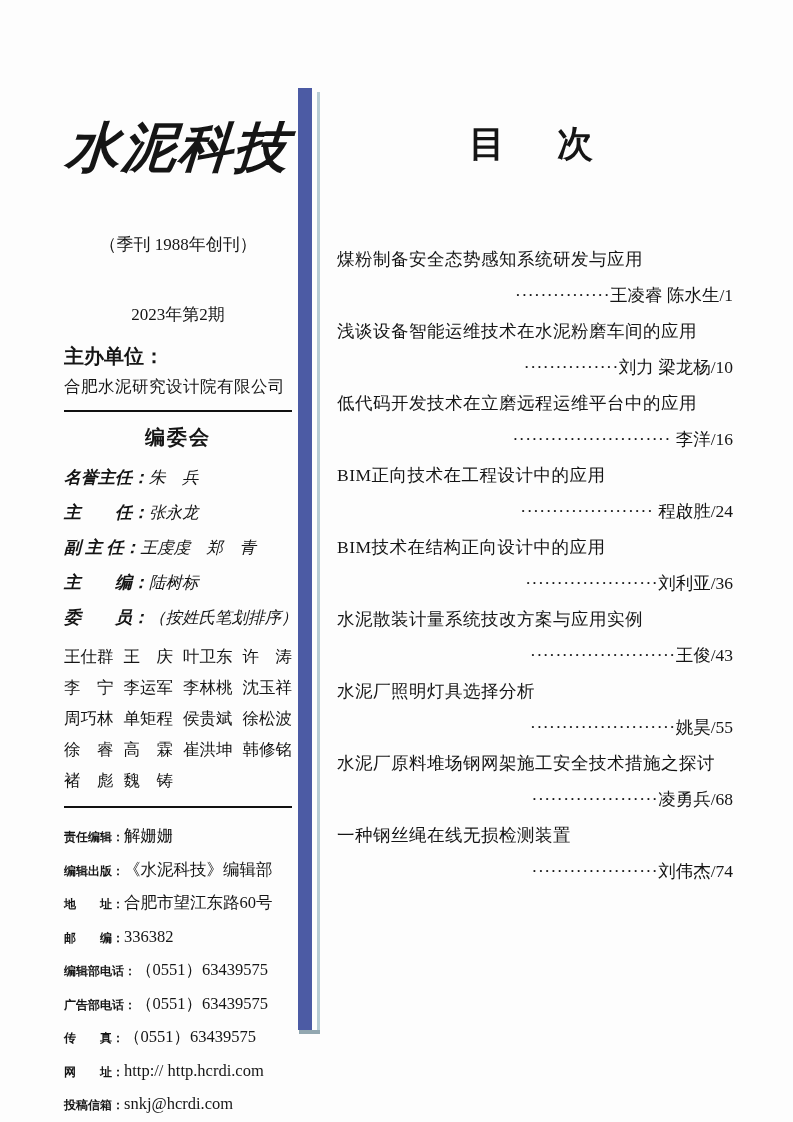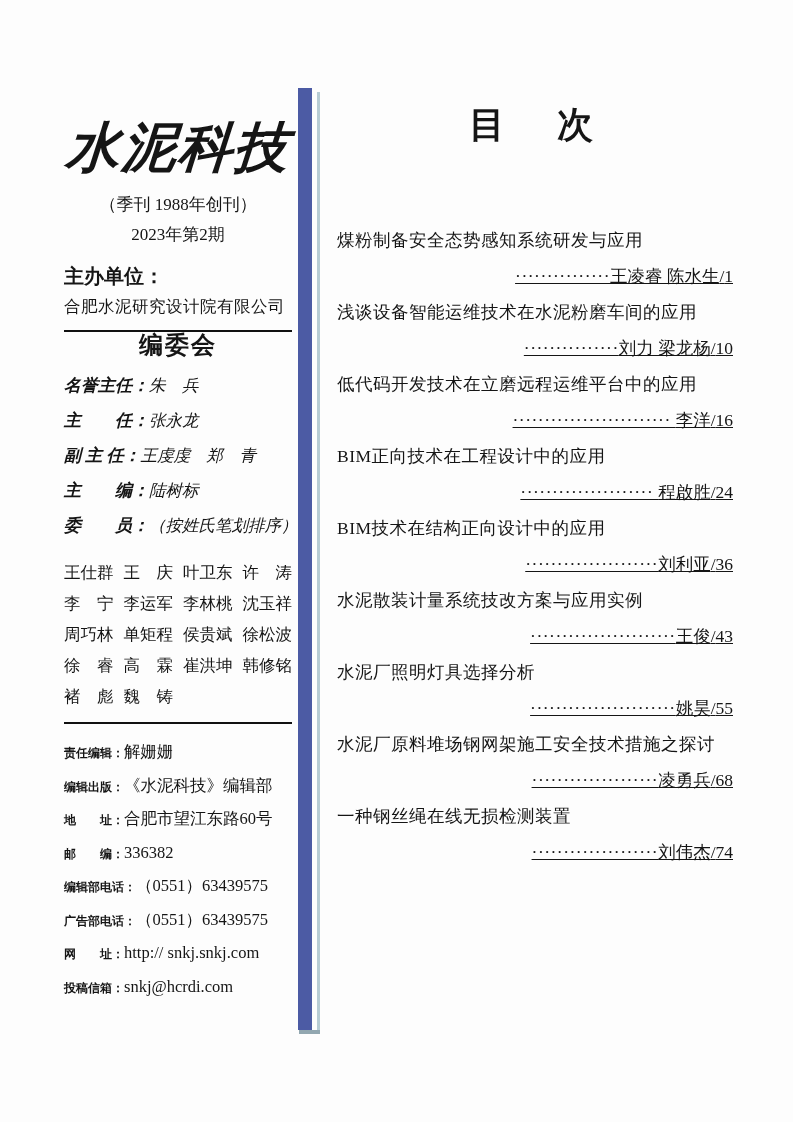--- a/index.html
+++ b/index.html
@@ -15,50 +15,50 @@
   .vbar-light  { position:absolute; left:317px; top:92px; width:3px; height:938px; }
   .vbar-shadow { position:absolute; left:299px; top:1030px; width:21px; height:4px; }
 
   
   .left-col { position:absolute; left:64px; top:106px; width:228px; }
   .cal-title {
     font-size:54px; font-weight:bold; font-style:italic;
     text-align:center; letter-spacing:2px; line-height:84px; height:84px;
     transform:skewX(-4deg); white-space:nowrap;
   }
-  .sub   { text-align:center; font-size:17px; line-height:30px; }
+  .sub   { text-align:center; font-size:17px; line-height:30px;margin-top:40px; }
   .org-label { font-weight:bold; font-size:20px; line-height:28px; margin-top:12px; }
   .org-value { font-size:16.5px; line-height:26px; margin-top:4px; letter-spacing:0.5px; }
   .rule  { border-top:2px solid #111; margin-top:10px; }
-  .board-heading { text-align:center; font-weight:bold; font-size:24px; line-height:26px; letter-spacing:2px; }
+  .board-heading { text-align:center; font-weight:bold; font-size:20px; line-height:26px; margin-top:12px; letter-spacing:2px; }
   .roles { margin-top:10px;font-style:italic; }
   .role-row  { font-size:17px; line-height:35px; white-space:nowrap; }
   .role-label { font-weight:bold; }
   .role-value { font-size:16.5px; }
   .members {
-    margin-top:14px; display:grid;
+    margin-top:6px; display:grid;
     grid-template-columns:repeat(4,max-content);
     justify-content:space-between;
     font-size:16.5px; line-height:31px;
   }
   .member { white-space:pre; }
   .pub { margin-top:12px; }
   .pub-row   { font-size:16.5px; line-height:32.5px; white-space:nowrap; }
   .pub-label { font-weight:bold; font-size:12px; }
 
   
-  .right-col { position:absolute; left:337px; top:101px; width:396px; }
+  .right-col { position:absolute; left:337px; top:120px; width:396px; }
   .toc-heading {
     text-align:center; font-size:36px; font-weight:bold;
     letter-spacing:8px; line-height:48px; white-space:nowrap;
   }
   .toc-list { margin-top:73px; }
   .toc-entry { height:72px; }
   .toc-title  { font-size:17.5px; line-height:36px; letter-spacing:0.5px; white-space:nowrap; }
-  .toc-byline { font-size:17.5px; line-height:36px; text-align:right; white-space:nowrap;text-decoration:underline; }
+  .toc-byline { font-size:17.5px; line-height:36px; text-align:right; white-space:nowrap; }
   .leader { letter-spacing:0.5px; }
 </style>
 </head>
 <body>
 
 <div class="page">
 
   <div class="vbar" style="background: rgb(76, 91, 164);"></div>
   <div class="vbar-light" style="background: rgb(183, 204, 212);"></div>
   <div class="vbar-shadow" style="background: rgb(146, 167, 176);"></div>
@@ -105,21 +105,22 @@
 
     <div class="rule"></div>
 
     <div class="pub">
       <div class="pub-row"><span class="pub-label">责任编辑：</span><span class="pub-value">解姗姗</span></div>
       <div class="pub-row"><span class="pub-label">编辑出版：</span><span class="pub-value">《水泥科技》编辑部</span></div>
       <div class="pub-row"><span class="pub-label">地　　址：</span><span class="pub-value">合肥市望江东路60号</span></div>
       <div class="pub-row"><span class="pub-label">邮　　编：</span><span class="pub-value">336382</span></div>
       <div class="pub-row"><span class="pub-label">编辑部电话：</span><span class="pub-value">（0551）63439575</span></div>
       <div class="pub-row"><span class="pub-label">广告部电话：</span><span class="pub-value">（0551）63439575</span></div>
-      <div class="pub-row"><span class="pub-label">网　　址：</span><span class="pub-value">http:// snkj.snkj.com</span></div>
+      <div class="pub-row"><span class="pub-label">传　　真：</span><span class="pub-value">（0551）63439575</span></div>
+      <div class="pub-row"><span class="pub-label">网　　址：</span><span class="pub-value">http:// http.hcrdi.com</span></div>
       <div class="pub-row"><span class="pub-label">投稿信箱：</span><span class="pub-value">snkj@hcrdi.com</span></div>
     </div>
   </div>
 
   <div class="right-col">
     <div class="toc-heading">目　次</div>
     <div class="toc-list">
 
       <div class="toc-entry">
         <div class="toc-title">煤粉制备安全态势感知系统研发与应用</div>

